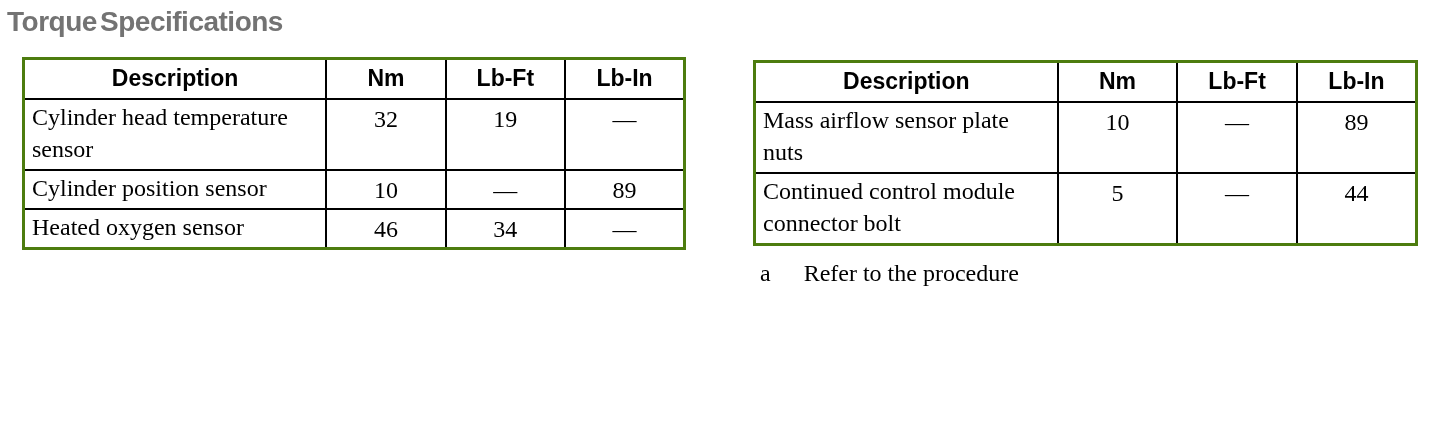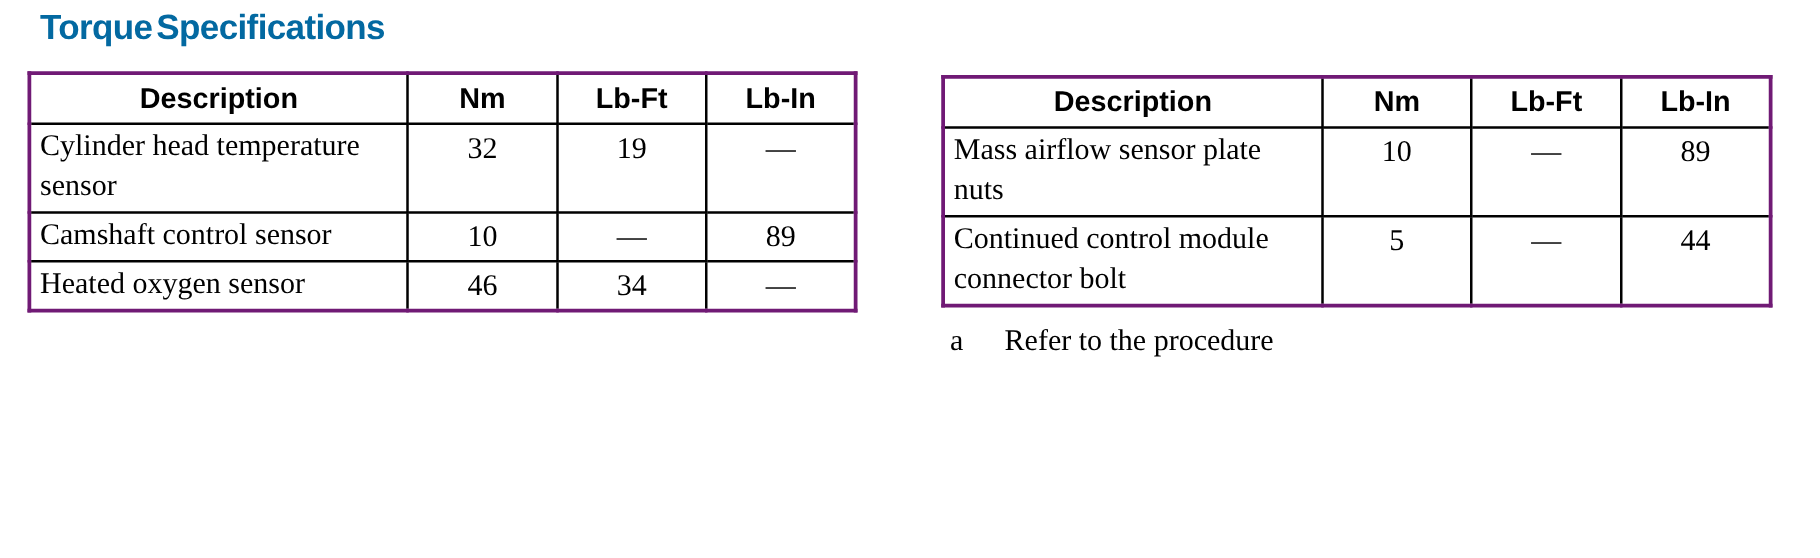--- a/index.html
+++ b/index.html
@@ -10,43 +10,43 @@
     width: 1456px;
     height: 446px;
     position: relative;
     background: #ffffff;
     color: #000000;
     font-family: "Liberation Serif", serif;
     overflow: hidden;
   }
   .page-title {
     position: absolute;
-    left: 32px;
+    left: 7px;
     top: 6px;
     margin: 0;
     font-family: "Liberation Sans", sans-serif;
     font-weight: 700;
     font-size: 28px;
     letter-spacing: -0.5px;
     word-spacing: -4px;
-    color: #0369a1;
+    color: #737373;
   }
   .table-block {
     position: absolute;
   }
   .block-left  { left: 22px;  top: 57px; width: 664px; }
   .block-right { left: 753px; top: 60px; width: 665px; }
 
   table.spec-table {
     border-collapse: collapse;
     table-layout: fixed;
     width: 100%;
     background: #fff;
   }
-  table.spec-table { border: 3px solid #701a75; }
+  table.spec-table { border: 3px solid #4d7c0f; }
   .spec-table th, .spec-table td { border: 2.5px solid #000; }
 
   .spec-table col.col-desc { width: 45.8%; }
   .spec-table col.col-num  { width: 18.07%; }
 
   .spec-table th {
     font-family: "Liberation Sans", sans-serif;
     font-weight: 700;
     font-size: 23px;
     text-align: center;
@@ -110,21 +110,21 @@
         </tr>
       </thead>
     <tbody>
         <tr>
           <td class="desc">Cylinder head temperature sensor</td>
           <td class="num">32</td>
           <td class="num">19</td>
           <td class="num">—</td>
         </tr>
         <tr>
-          <td class="desc">Camshaft control sensor</td>
+          <td class="desc">Cylinder position sensor</td>
           <td class="num">10</td>
           <td class="num">—</td>
           <td class="num">89</td>
         </tr>
         <tr>
           <td class="desc">Heated oxygen sensor</td>
           <td class="num">46</td>
           <td class="num">34</td>
           <td class="num">—</td>
         </tr>

